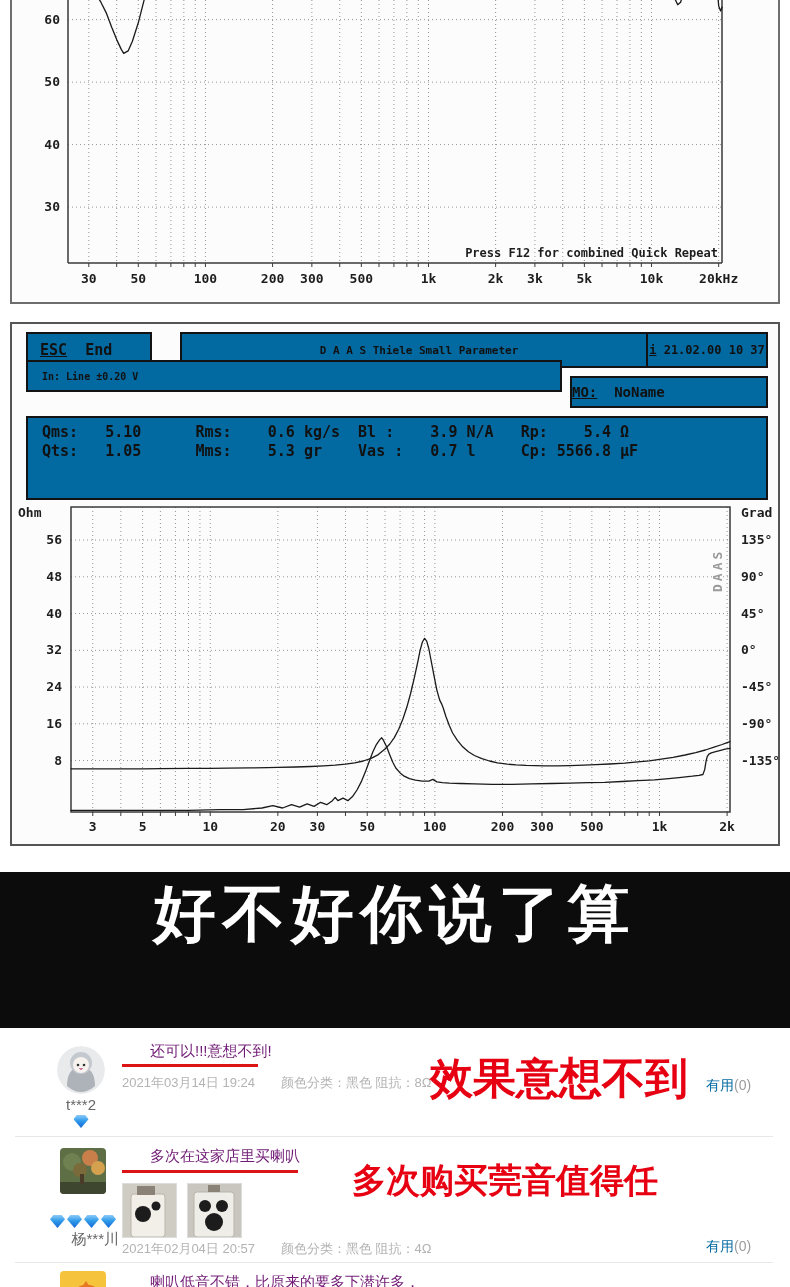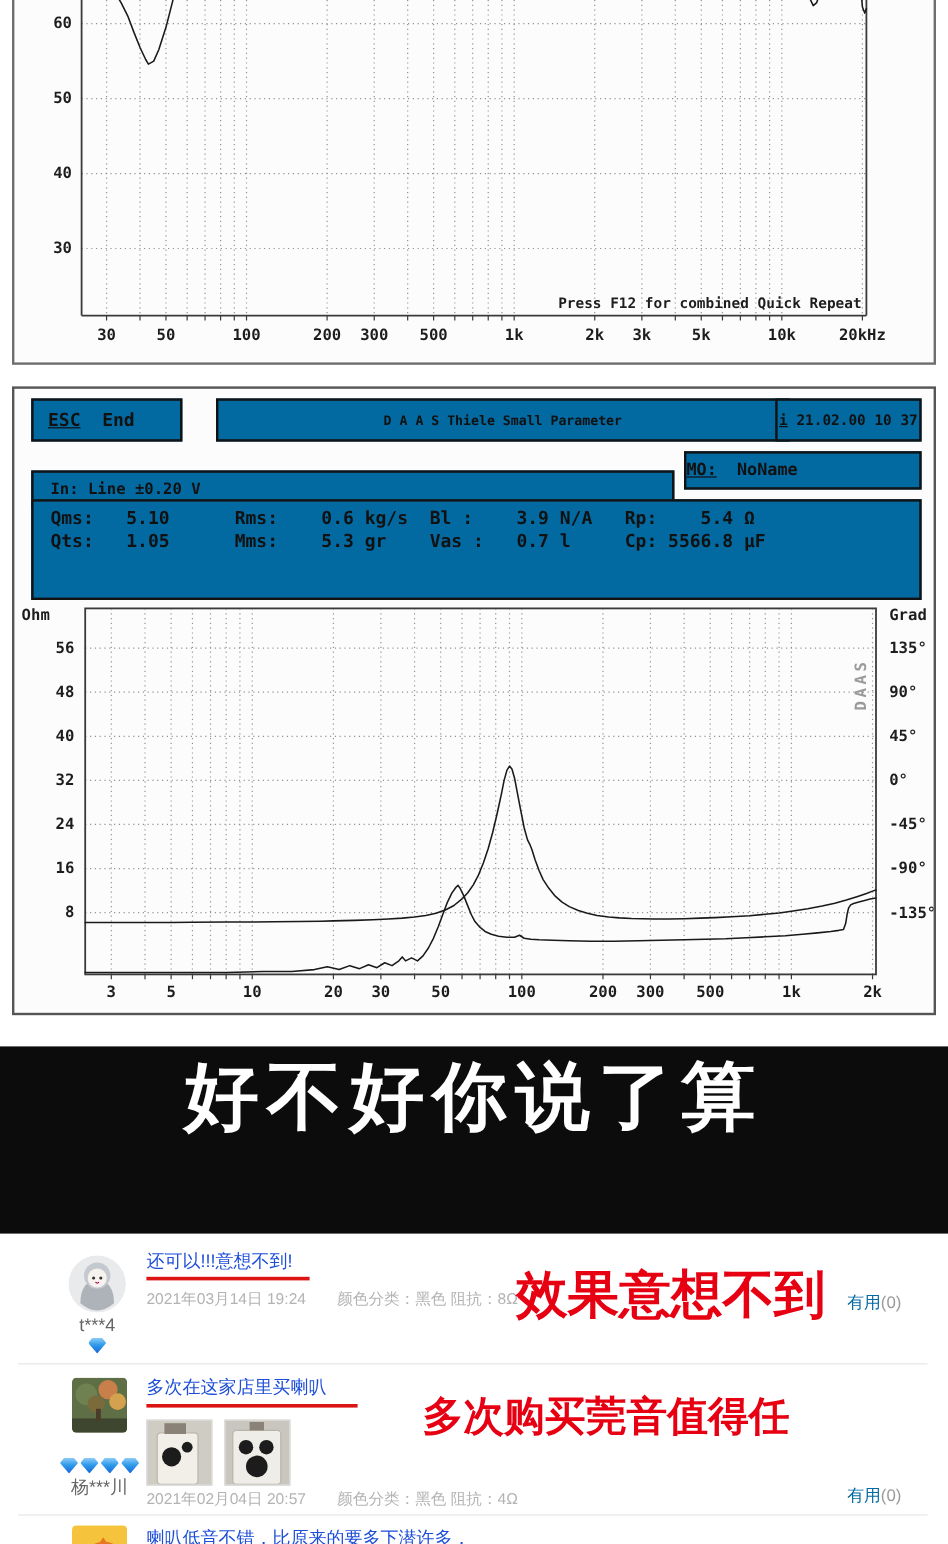--- a/index.html
+++ b/index.html
@@ -26,21 +26,21 @@
     background:#0c0c0c; display:flex; justify-content:center; }
   #banner .txt { color:#ffffff; font-size:62px; font-weight:600; letter-spacing:7px; }
 
   
   .avatar-wrap { position:absolute; overflow:hidden; }
   .round { border-radius:50%; }
   .username { position:absolute; color:#666; font-size:15px; text-align:center; }
   .diamond-row { position:absolute; display:flex; gap:2px; justify-content:center; }
   .diamond { width:15px; height:13px; background:linear-gradient(180deg,#8ecbf8 0%,#2f9bea 45%,#1565d8 100%);
     clip-path:polygon(50% 100%, 0 32%, 22% 0, 78% 0, 100% 32%); }
-  .rev-text { position:absolute; color:#1d4ed8; font-size:15px; }
+  .rev-text { position:absolute; color:#701a75; font-size:15px;margin-left:28px; }
   .red-underline { position:absolute; height:3px; background:#dd1414; }
   .meta { position:absolute; color:#b3b3b3; font-size:13px; white-space:nowrap; }
   .meta .sku { margin-left:26px; }
   .annotation { position:absolute; color:#e60012; font-weight:bold; white-space:nowrap;
     font-family:"Liberation Sans","DejaVu Sans",sans-serif; }
   .useful { position:absolute; font-size:14px; cursor:pointer; white-space:nowrap; }
   .useful .lab { color:#0369a1; }
   .useful .cnt { color:#9b9b9b; }
   .divider { position:absolute; left:15px; width:758px; height:1px; background:#e7e7e7; }
   .thumb { position:absolute; width:55px; height:55px; border:1px solid #ddd; background:#cfccc4; overflow:hidden; }
@@ -136,21 +136,21 @@
 <div class="panel" id="panel2">
   <div class="dosbox" style="left:14px; top:8px; width:126px; height:36px; font-size:15px; padding-left:12px;">
     <span class="u">ESC</span>&nbsp;&nbsp;<span>End</span>
   </div>
   <div class="dosbox" style="left:148px; top:8px; width:478px; height:36px; font-size:11px; justify-content:center;margin-left:20px;">
     <span>D A A S  Thiele Small Parameter</span>
   </div>
   <div class="dosbox" style="left:634px; top:8px; width:122px; height:36px; font-size:12px; justify-content:center;">
     <span class="u">i</span>&nbsp;<span>21.02.00 10 37</span>
   </div>
-  <div class="dosbox" style="left:14px; top:68px; width:536px; height:32px; font-size:13px; padding-left:14px;">
+  <div class="dosbox" style="left:14px; top:36px; width:536px; height:32px; font-size:10px; padding-left:14px;">
     <span>In: Line  ±0.20 V</span>
   </div>
   <div class="dosbox" style="left:558px; top:52px; width:198px; height:32px; font-size:14px; ">
     <span class="u" style="text-decoration:none;"><span class="u">MO:</span></span>&nbsp;&nbsp;<span>NoName</span>
   </div>
   <div class="dosbox" style="left:14px; top:92px; width:742px; height:84px; padding:5px 0 0 14px; align-items:flex-start;">
     <div>
       <div class="dos-pre">Qms:   5.10      Rms:    0.6 kg/s  Bl :    3.9 N/A   Rp:    5.4 Ω</div>
       <div class="dos-pre">Qts:   1.05      Mms:    5.3 gr    Vas :   0.7 l     Cp: 5566.8 µF</div>
     </div>
@@ -262,21 +262,21 @@
       <circle cx="24" cy="24" r="24" fill="#e9eaec"></circle>
       <path d="M10 40 Q10 22 24 20 Q38 22 38 40 Q31 46 24 46 Q17 46 10 40Z" fill="#aeb3b9"></path>
       <circle cx="24" cy="17" r="11" fill="#c4c9cf"></circle>
       <circle cx="24" cy="19" r="8" fill="#f7f2ee"></circle>
       <circle cx="21" cy="19" r="1.3" fill="#333"></circle>
       <circle cx="27" cy="19" r="1.3" fill="#333"></circle>
       <path d="M22.5 22.5 Q24 24 25.5 22.5" stroke="#a05" stroke-width="1" fill="none"></path>
       <path d="M16 10 Q24 4 32 10 Q28 7 24 7 Q20 7 16 10Z" fill="#8f959c"></path>
     </svg>
   </div>
-  <div class="username" style="left:47px; top:1096px; width:68px;">t***4</div>
+  <div class="username" style="left:47px; top:1096px; width:68px;">t***2</div>
   <div class="diamond-row" style="left:47px; top:1115px; width:68px;">
       <span class="diamond"></span>
     </div>
   <div class="rev-text" style="left:122px; top:1042px;">还可以!!!意想不到!</div>
   <div class="red-underline" style="left:122px; top:1064px; width:136px;"></div>
   <div class="meta" style="left:122px; top:1074px;">
     <span>2021年03月14日 19:24</span><span class="sku">颜色分类：黑色 阻抗：8Ω</span>
   </div>
   <div class="annotation" style="left:430px; top:1050px; font-size:43px;">效果意想不到</div>
   <div class="useful" style="left:706px; top:1077px;">
@@ -291,21 +291,21 @@
     <svg width="46" height="46" viewBox="0 0 46 46">
       <rect width="46" height="46" fill="#5f6f45"></rect>
       <circle cx="12" cy="14" r="9" fill="#6f8150"></circle>
       <circle cx="30" cy="10" r="8" fill="#c97f4a"></circle>
       <circle cx="38" cy="20" r="7" fill="#d4a24e"></circle>
       <circle cx="20" cy="22" r="7" fill="#7b6a3a"></circle>
       <rect y="34" width="46" height="12" fill="#3f4630"></rect>
       <rect x="20" y="26" width="4" height="10" fill="#4a3c28"></rect>
     </svg>
   </div>
-  <div class="username" style="left:47px; top:1230px; width:72px;">杨***川</div>
+  <div class="username" style="left:47px; top:1230px; width:72px;text-align:right;">杨***川</div>
   <div class="diamond-row" style="left:44px; top:1215px; width:78px;">
       <span class="diamond"></span>
       <span class="diamond"></span>
       <span class="diamond"></span>
       <span class="diamond"></span>
     </div>
   <div class="rev-text" style="left:122px; top:1147px;">多次在这家店里买喇叭</div>
   <div class="red-underline" style="left:122px; top:1170px; width:176px;"></div>
   <div class="thumb" style="left:122px; top:1183px;">
     <svg width="53" height="53" viewBox="0 0 53 53">

